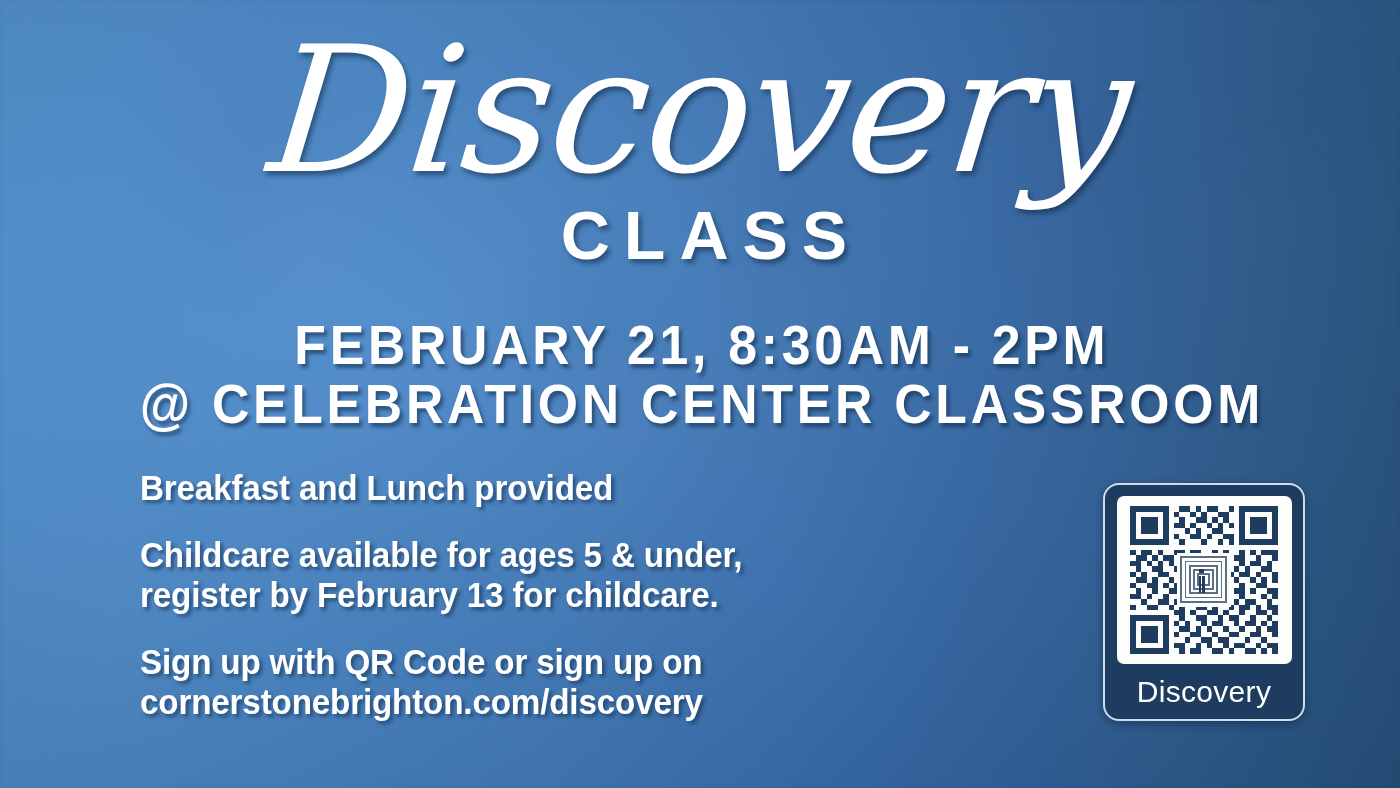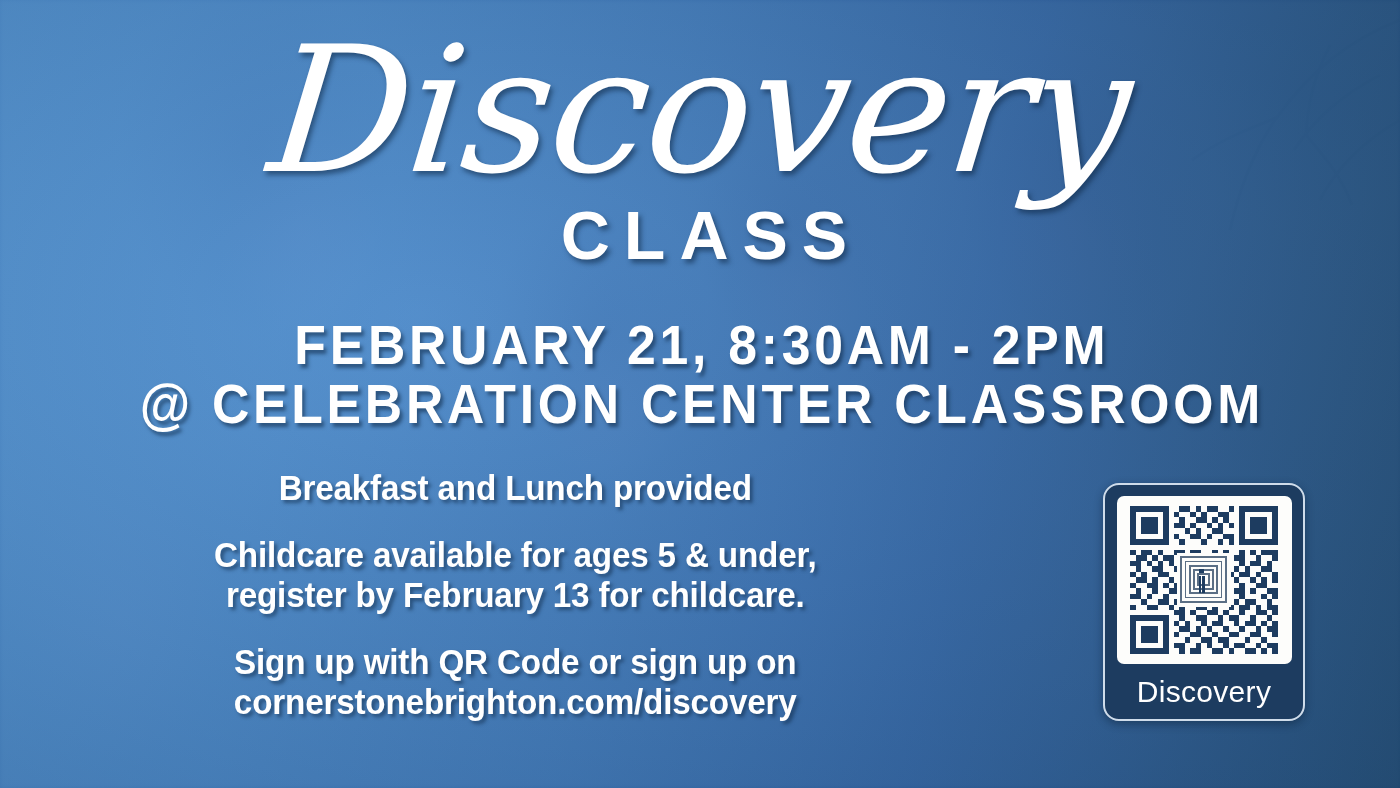--- a/index.html
+++ b/index.html
@@ -108,21 +108,20 @@
     text-indent:4px;
     transform:scaleX(.94);
     text-shadow:3px 4px 4px rgba(12,38,68,.55);
   }
   .when-where .l2 { white-space:nowrap; }
 
   
   .details {
     position:absolute; left:140px; top:468px; width:790px;
     color:#ffffff;
-    text-align:center;
   }
   .detail-block {
     font-size:35px;
     font-weight:700;
     line-height:1.16;
     letter-spacing:-.2px;
     margin-bottom:26px;
     text-shadow:3px 3px 4px rgba(12,38,68,.55);
     transform:scaleX(.95);
     transform-origin:left center;

